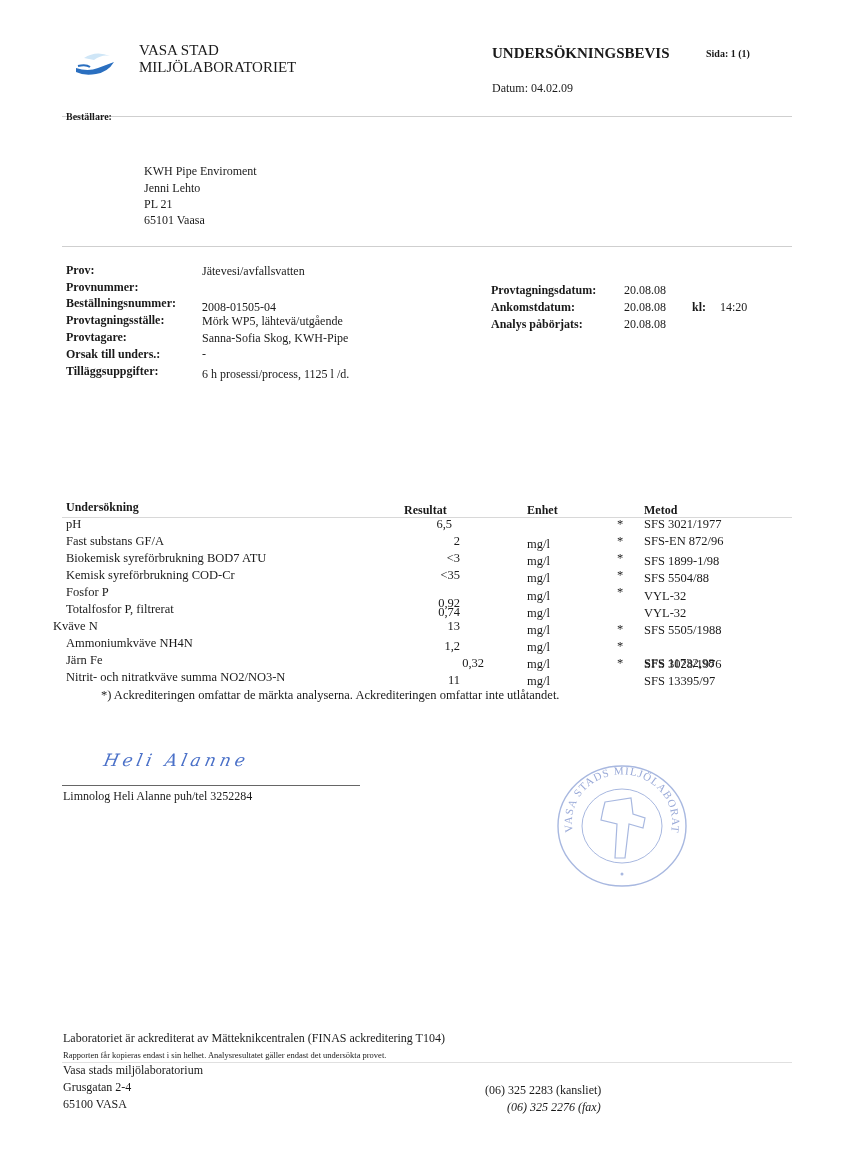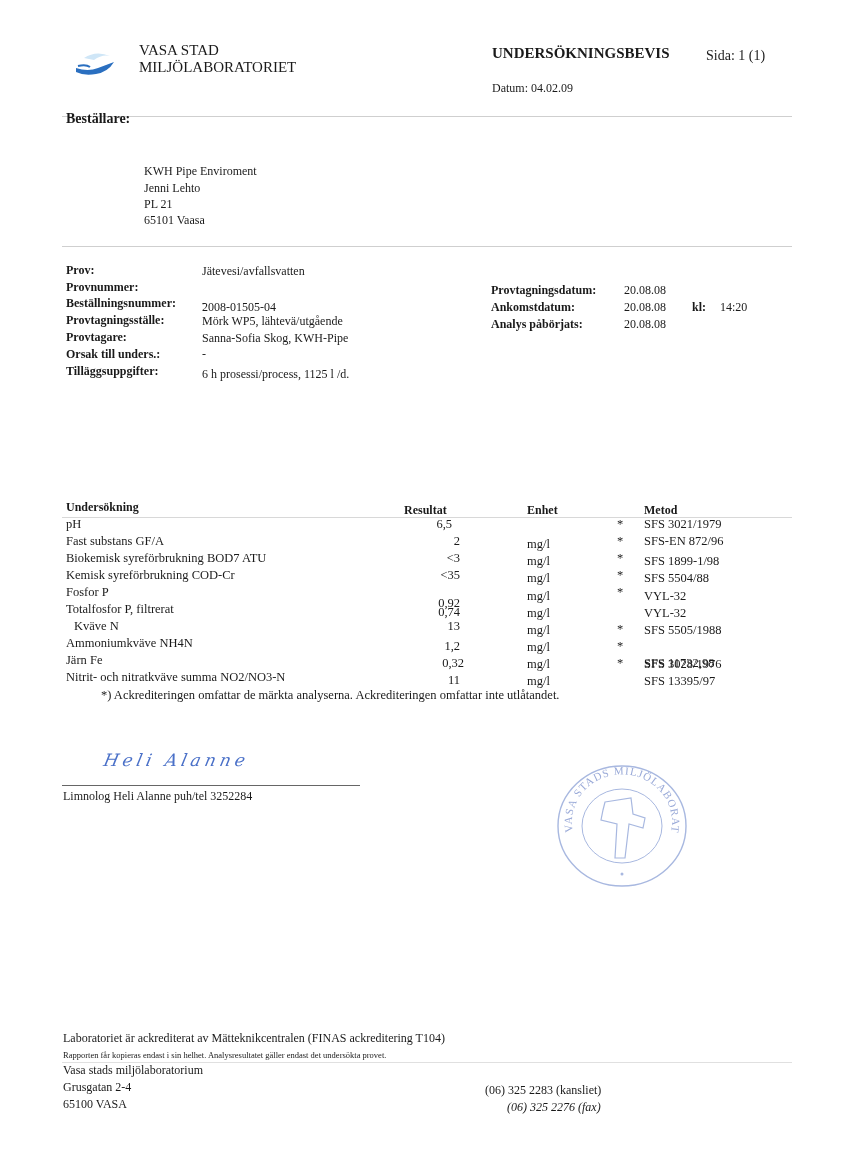--- a/index.html
+++ b/index.html
@@ -1,21 +1,21 @@
 <!DOCTYPE html>
 <html><head>
 <meta charset="utf-8">
 <style>
   html, body { margin:0; padding:0; background:#ffffff; }
   body { width:843px; height:1170px; position:relative; overflow:hidden;
          font-family:"Liberation Serif", serif; color:#1a1a1a; }
   .abs { position:absolute; white-space:nowrap; }
   .b { font-weight:bold; }
   .f12 { font-size:12px; }
-  .f13 { font-size:14px; }
+  .f13 { font-size:10px;font-weight:bold; }
   .f15 { font-size:15px; }
   .hr { position:absolute; height:1px; background:#cfcfcf; }
   .row { position:absolute; left:0; width:843px; height:17px; font-size:12.5px; }
   .row span { position:absolute; white-space:nowrap; }
   .right { text-align:right; }
   .stamp { position:absolute; left:553px; top:762px; width:138px; height:128px; }
 </style>
 </head>
 <body>
 
@@ -75,21 +75,21 @@
   <div class="abs f12 b" style="left:404px;top:503px;">Resultat</div>
   <div class="abs f12 b" style="left:527px;top:503px;">Enhet</div>
   <div class="abs f12 b" style="left:644px;top:503px;">Metod</div>
   <div class="hr" style="left:62px;top:517px;width:730px;background:#d8d8d8;"></div>
 
   <div class="row" style="top:517px;">
     <span style="left:66px;">pH</span>
     <span class="right" style="left:372px;width:80px;">6,5</span>
     <span style="left:527px;"></span>
     <span style="left:617px;">*</span>
-    <span style="left:644px;">SFS 3021/1979</span>
+    <span style="left:644px;">SFS 3021/1977</span>
   </div>
   <div class="row" style="top:534px;">
     <span style="left:66px;">Fast substans GF/A</span>
     <span class="right" style="left:380px;width:80px;">2</span>
     <span style="left:527px;top:3px;">mg/l</span>
     <span style="left:617px;">*</span>
     <span style="left:644px;">SFS-EN 872/96</span>
   </div>
   <div class="row" style="top:551px;">
     <span style="left:66px;text-align:center;">Biokemisk syreförbrukning BOD7 ATU</span>
@@ -113,36 +113,36 @@
     <span style="left:644px;top:4px;">VYL-32</span>
   </div>
   <div class="row" style="top:602px;">
     <span style="left:66px;">Totalfosfor P, filtrerat</span>
     <span class="right" style="left:380px;width:80px;top:3px;">0,74</span>
     <span style="left:527px;top:4px;">mg/l</span>
     <span style="left:617px;"></span>
     <span style="left:644px;top:4px;">VYL-32</span>
   </div>
   <div class="row" style="top:619px;">
-    <span style="left:74px;text-align:right;">Kväve N</span>
+    <span style="left:53px;text-align:right;">Kväve N</span>
     <span class="right" style="left:380px;width:80px;">13</span>
     <span style="left:527px;top:4px;">mg/l</span>
     <span style="left:617px;top:3px;">*</span>
     <span style="left:644px;top:4px;">SFS 5505/1988</span>
   </div>
   <div class="row" style="top:636px;">
     <span style="left:66px;">Ammoniumkväve NH4N</span>
     <span class="right" style="left:380px;width:80px;top:3px;">1,2</span>
     <span style="left:527px;top:4px;">mg/l</span>
     <span style="left:617px;top:3px;">*</span>
     <span style="left:644px;top:20px;">SFS 11732,98</span>
   </div>
   <div class="row" style="top:653px;">
     <span style="left:66px;">Järn Fe</span>
-    <span class="right" style="left:384px;width:80px;top:3px;">0,32</span>
+    <span class="right" style="left:404px;width:80px;top:3px;">0,32</span>
     <span style="left:527px;top:4px;">mg/l</span>
     <span style="left:617px;top:3px;">*</span>
     <span style="left:644px;top:4px;">SFS 3028/1976</span>
   </div>
   <div class="row" style="top:670px;">
     <span style="left:66px;">Nitrit- och nitratkväve summa NO2/NO3-N</span>
     <span class="right" style="left:380px;width:80px;top:3px;">11</span>
     <span style="left:527px;top:4px;">mg/l</span>
     <span style="left:617px;top:3px;"></span>
     <span style="left:644px;top:4px;">SFS 13395/97</span>

